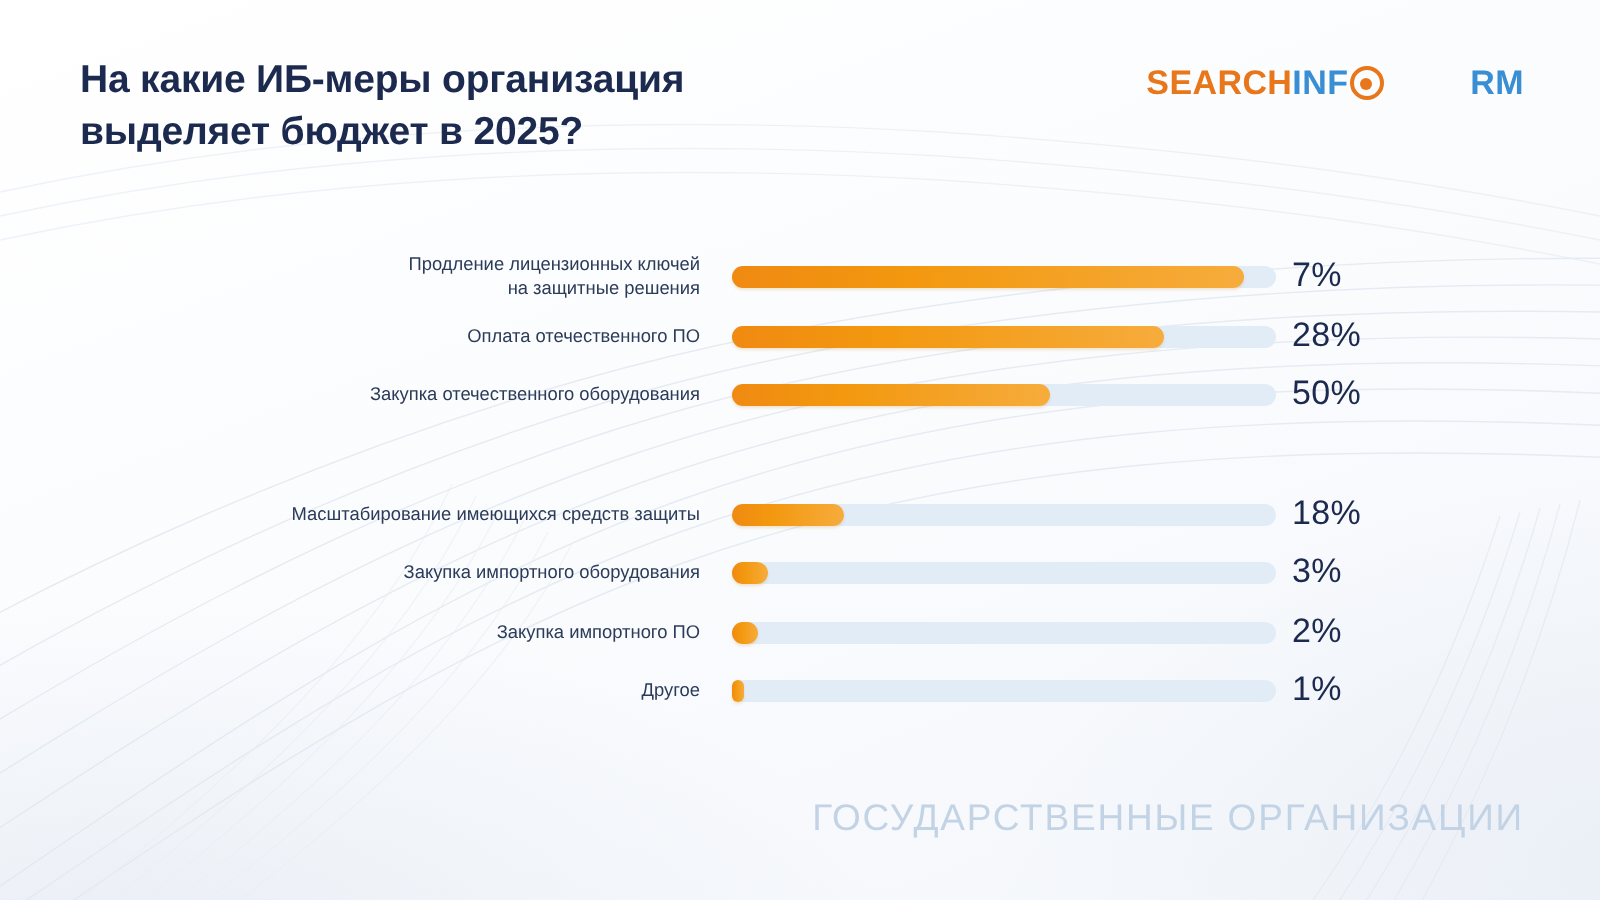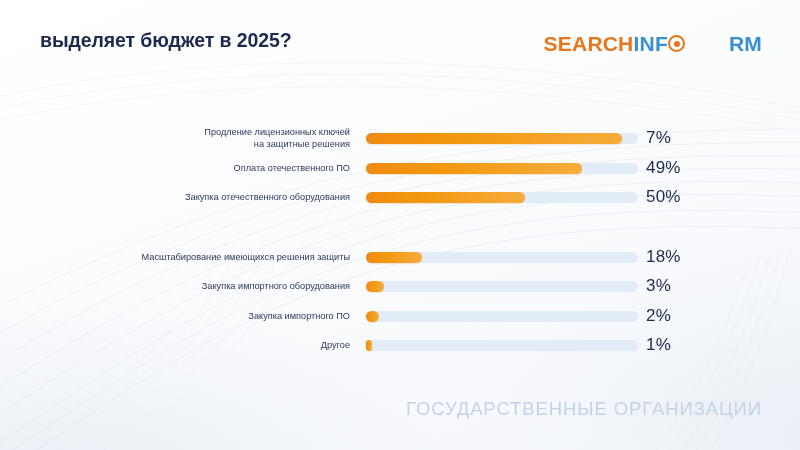--- a/index.html
+++ b/index.html
@@ -49,21 +49,21 @@
     font-weight: bold;
     color: #1b2a4e;
     letter-spacing: -0.1px;
   }
   .title .line { display: block; }
 
   .logo {
     position: absolute;
     right: 38px;
     top: 33px;
-    font-size: 21px;
+    font-size: 17px;
     font-weight: bold;
     letter-spacing: 0.2px;
     line-height: 1;
     white-space: nowrap;
     display: flex;
     align-items: center;
   }
   .logo .seg-search { color: #e8761a; }
   .logo .seg-inf { color: #3a8fd4; }
   .logo .seg-rm { color: #3a8fd4; padding-left: 43px; }
@@ -197,20 +197,21 @@
         <path d="M104,450 C176,394 238,336 274,266"></path>
         <path d="M88,450 C162,392 226,332 262,260"></path>
         <path d="M72,450 C148,390 214,328 250,254"></path>
         <path d="M56,450 C134,388 202,324 238,248"></path>
         <path d="M40,450 C120,386 190,320 226,242"></path>
       </g>
     </svg>
   </div>
 
   <h1 class="title">
+    <span class="line">На какие ИБ-меры организация</span>
     <span class="line">выделяет бюджет в 2025?</span>
   </h1>
 
   <div class="logo">
     <span class="seg-search">SEARCH</span>
       <span class="seg-inf">INF</span>
       <span class="target-o">
         <span class="ring"></span>
         <span class="dot"></span>
       </span>
@@ -226,34 +227,34 @@
         <div class="fill" style="width:256px"></div>
       </div>
       <div class="row-value">7%</div>
     </div>
 
     <div class="row" style="top:38px">
       <div class="row-label">Оплата отечественного ПО</div>
       <div class="track">
         <div class="fill" style="width:216px"></div>
       </div>
-      <div class="row-value">49%</div>
+      <div class="row-value">28%</div>
     </div>
 
     <div class="row" style="top:67px">
       <div class="row-label">Закупка отечественного оборудования</div>
       <div class="track">
         <div class="fill" style="width:159px"></div>
       </div>
       <div class="row-value">50%</div>
     </div>
 
 
     <div class="row" style="top:127px">
-      <div class="row-label">Масштабирование имеющихся решения защиты</div>
+      <div class="row-label">Масштабирование имеющихся средств защиты</div>
       <div class="track">
         <div class="fill" style="width:56px"></div>
       </div>
       <div class="row-value">18%</div>
     </div>
 
     <div class="row" style="top:156px">
       <div class="row-label">Закупка импортного оборудования</div>
       <div class="track">
         <div class="fill" style="width:18px"></div>

